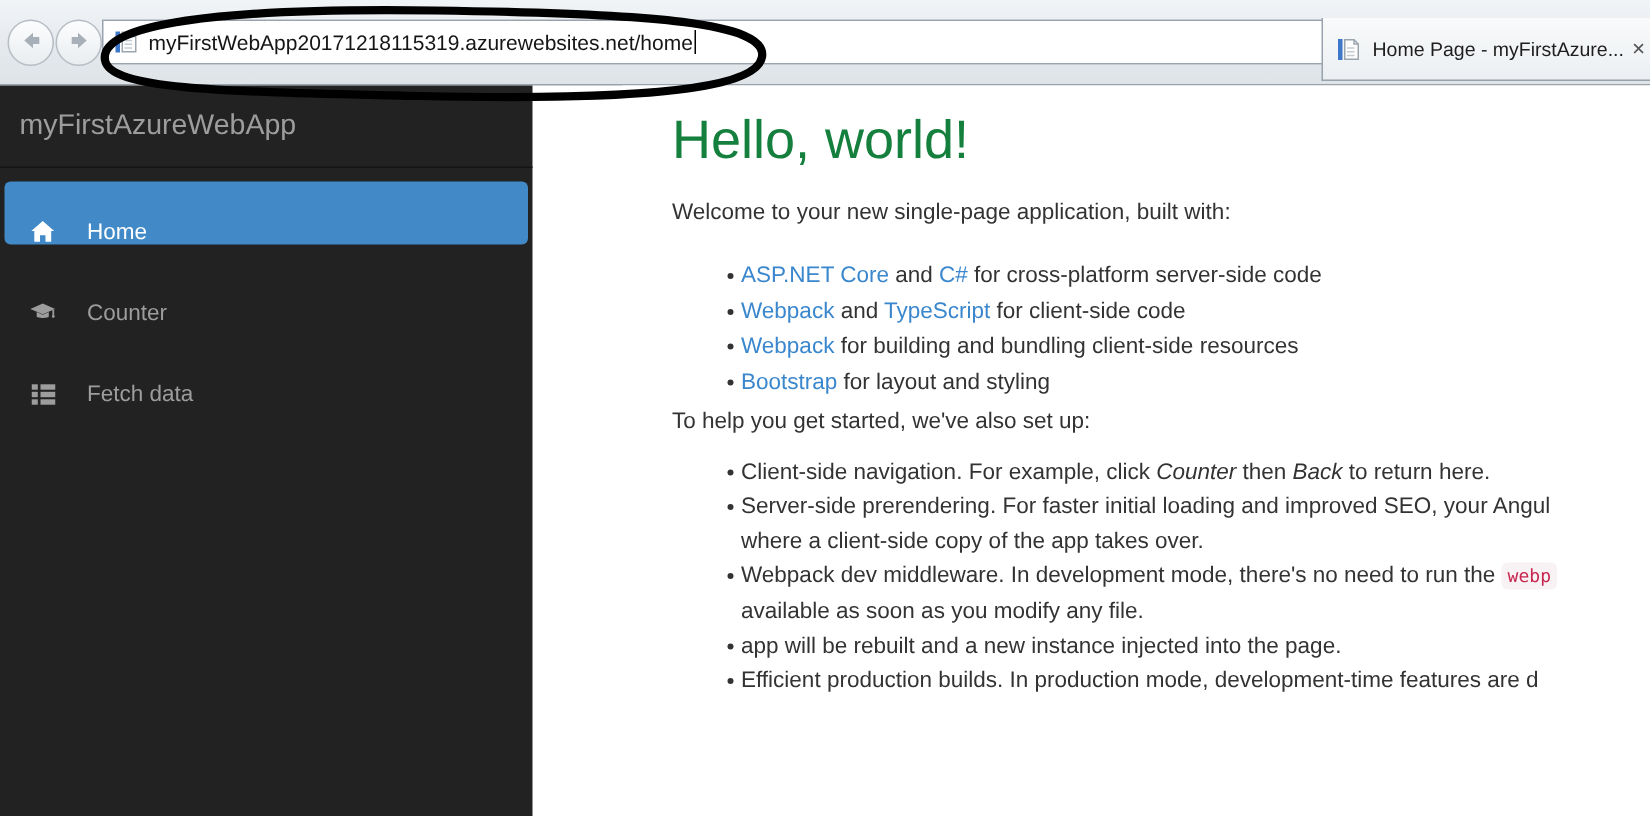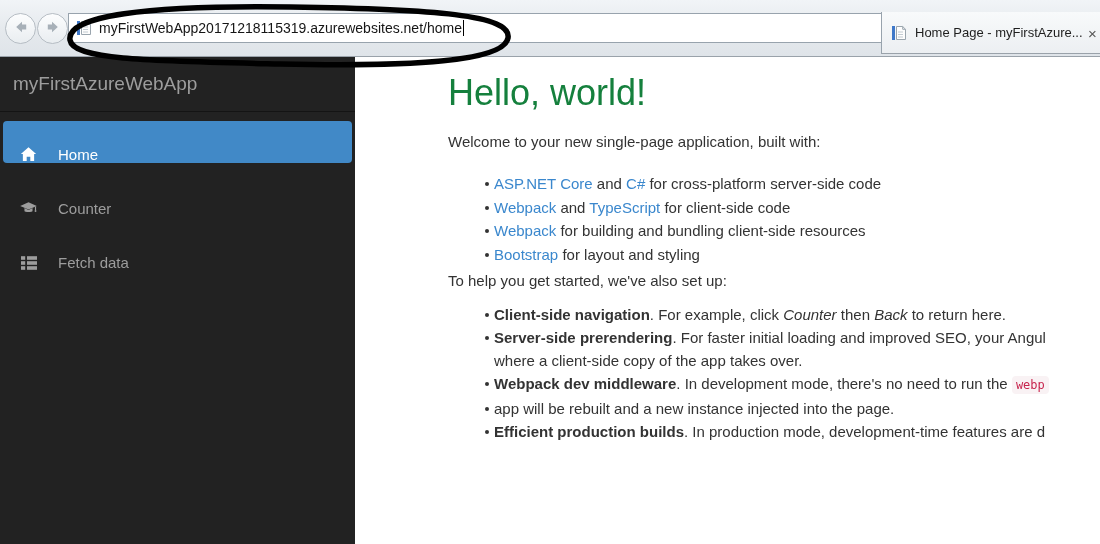--- a/index.html
+++ b/index.html
@@ -51,21 +51,21 @@
   .para{font-size:15px;line-height:21px;margin:18px 0 0}
   .p2{margin-top:4px}
   .blist{list-style:none;margin:20px 0 0;padding:0 1px 0 46px}
   .blist li{position:relative;font-size:15px;line-height:23.5px}
   .blist li::before{content:"";position:absolute;left:-9px;top:10px;width:4px;height:4px;
                     border-radius:50%;background:#333}
   .blist2{margin-top:12px}
   .blist2 li{line-height:23px}
   .line{white-space:nowrap}
   .lnk{color:#3a87cd;cursor:pointer}
-  .bld{font-weight:bold}
+  .bld{font-weight:normal}
   .itl{font-style:italic}
   .codechip{font-family:"DejaVu Sans Mono",monospace;font-size:12px;color:#c7254e;
             background:#f9f2f4;padding:2px 4px;border-radius:4px}
 </style>
 </head>
 <body>
 
 <div class="chrome">
   <button class="nav-btn btn-back">
     <span>
@@ -187,20 +187,21 @@
   <ul class="blist blist2">
     <li>
       <div class="line"><span class="bld">Client-side navigation</span><span>. For example, click </span><span class="itl">Counter</span><span> then </span><span class="itl">Back</span><span> to return here.</span></div>
     </li>
     <li>
       <div class="line"><span class="bld">Server-side prerendering</span><span>. For faster initial loading and improved SEO, your Angul</span></div>
       <div class="line">where a client-side copy of the app takes over.</div>
     </li>
     <li>
       <div class="line"><span class="bld">Webpack dev middleware</span><span>. In development mode, there's no need to run the </span><span class="codechip">webp</span></div>
+      <div class="line">available as soon as you modify any file.</div>
     </li>
     <li>
       <div class="line">app will be rebuilt and a new instance injected into the page.</div>
     </li>
     <li>
       <div class="line"><span class="bld">Efficient production builds</span><span>. In production mode, development-time features are d</span></div>
     </li>
   </ul>
 </div>
 

